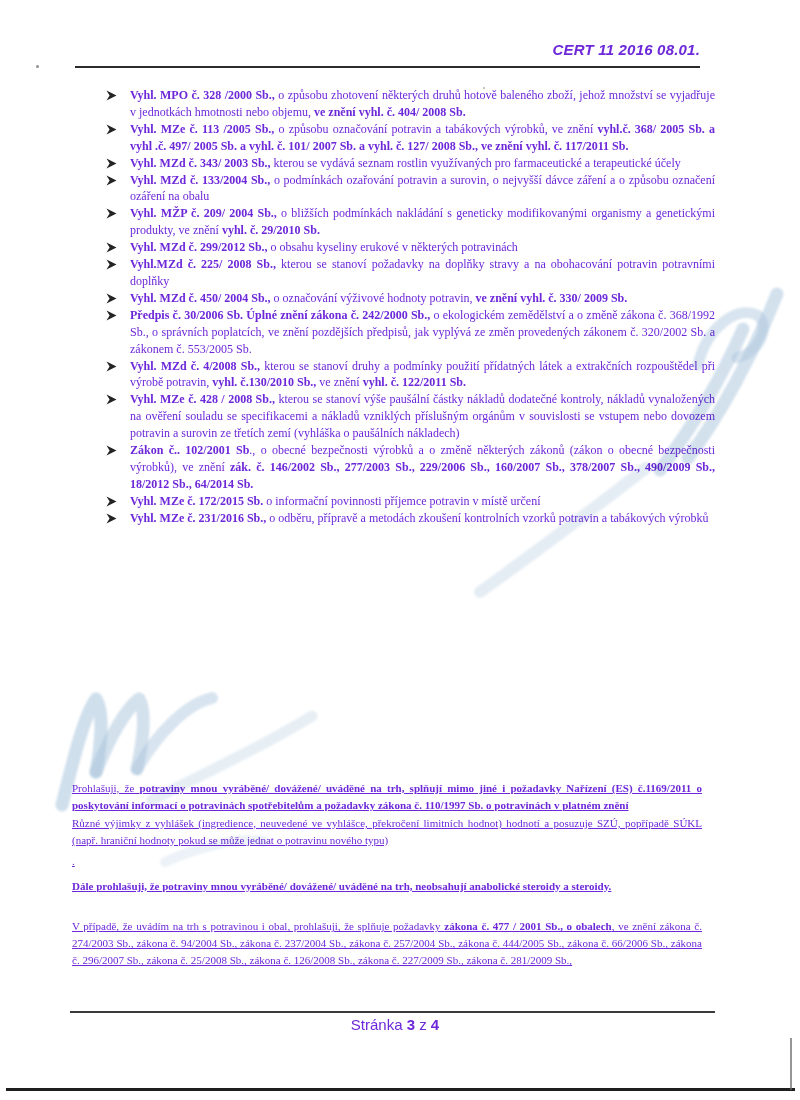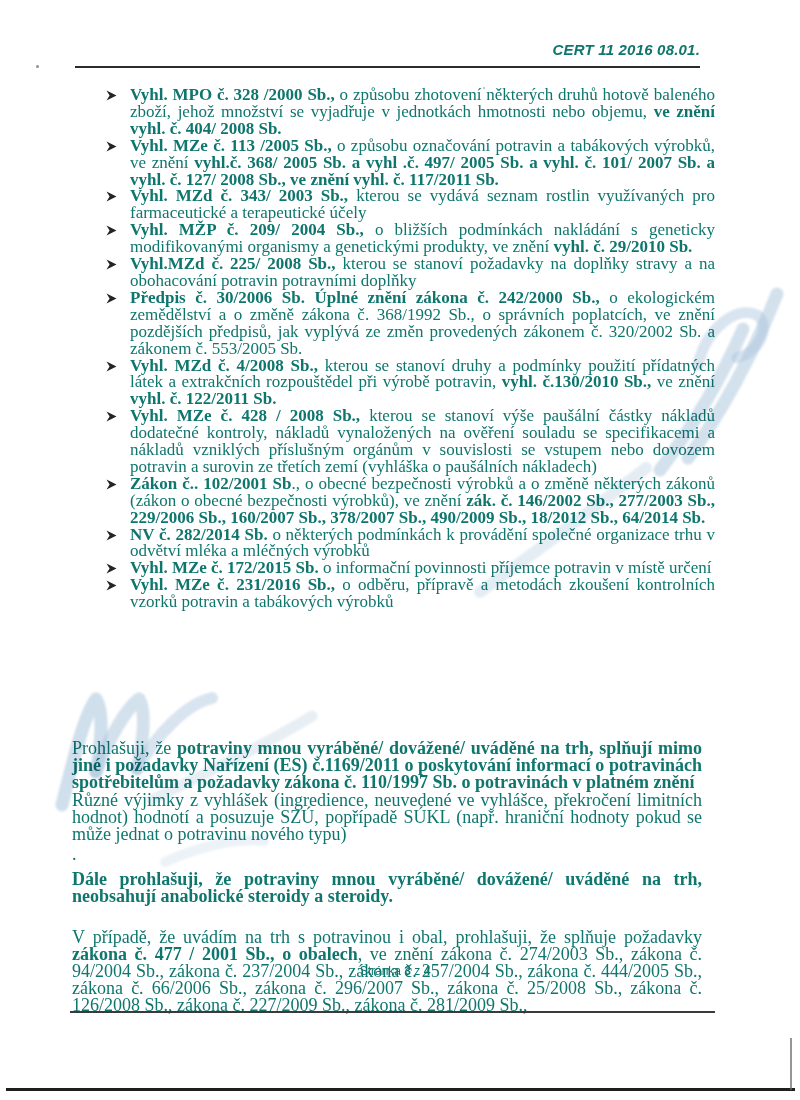--- a/index.html
+++ b/index.html
@@ -1,60 +1,60 @@
 <!DOCTYPE html>
 <html><head>
 <meta charset="utf-8">
 <style>
   html,body{margin:0;padding:0;background:#e8e8e8;}
   .page{
     position:relative;width:800px;height:1100px;margin:0 auto;
     background:#ffffff;overflow:hidden;
     font-family:"Liberation Serif","DejaVu Serif",serif;
-    color:#0f766e;
+    color:#6d28d9;
   }
   .header-code{
     position:absolute;top:41px;right:100px;
     font-family:"Liberation Sans","DejaVu Sans",sans-serif;
     font-style:italic;font-weight:600;font-size:15px;letter-spacing:.2px;
   }
   .header-rule{
     position:absolute;top:66px;left:75px;width:625px;height:2px;
     background:#2b2b2b;
   }
   .regulation-list{
     position:absolute;top:87px;left:106px;width:609px;
-    font-size:17px;line-height:16.9px;
+    font-size:12px;line-height:16.9px;
   }
   .bullet-item{display:flex;align-items:flex-start;}
   .bullet-item .marker{
     flex:0 0 24px;padding-top:3px;
   }
   .bullet-item .btext{
     flex:1 1 auto;text-align:justify;
   }
   .btext b{font-weight:bold;}
   .declaration-paragraphs{
-    position:absolute;top:740px;left:72px;width:630px;
-    font-size:18px;line-height:16.9px;
+    position:absolute;top:780px;left:72px;width:630px;
+    font-size:11px;line-height:16.9px;text-decoration:underline;
   }
   .para{margin:0;text-align:justify;}
   .para b{font-weight:bold;}
   .para.sp-small{margin-top:1px;}
   .para.sp-dot{margin-top:4px;}
   .para.sp-med{margin-top:8px;}
   .para.sp-large{margin-top:24px;}
   .footer-rule{
     position:absolute;top:1011px;left:70px;width:645px;height:1.5px;
     background:#3a3a3a;
   }
   .footer-text{
-    position:absolute;top:964px;left:0;width:790px;text-align:center;
+    position:absolute;top:1016px;left:0;width:790px;text-align:center;
     font-family:"Liberation Sans","DejaVu Sans",sans-serif;
-    font-size:12px;white-space:pre;
+    font-size:15px;white-space:pre;
   }
   .footer-text b{font-weight:bold;}
   .bottom-edge{
     position:absolute;top:1088px;left:6px;width:789px;height:2.5px;
     background:#1f1f1f;
   }
   .right-edge{
     position:absolute;top:1038px;right:8px;width:2px;height:52px;
     background:#6a6a6a;opacity:.7;
   }
@@ -102,36 +102,60 @@
           </svg>
         </span>
         <div class="btext"><b>Vyhl. MZd č. 343/ 2003 Sb.,</b><span> kterou se vydává seznam rostlin využívaných pro farmaceutické a terapeutické účely</span></div>
       </div>
       <div class="bullet-item">
         <span class="marker">
           <svg class="arrow-svg" width="11" height="11" viewBox="0 0 11 11">
             <path d="M0.5 0.5 L10.5 5.5 L0.5 10.5 L3.6 5.5 Z" fill="#242424"></path>
           </svg>
         </span>
+        <div class="btext"><b>Vyhl. MZd č. 133/2004 Sb.,</b><span> o podmínkách ozařování potravin a surovin, o nejvyšší dávce záření a o způsobu označení ozáření na obalu</span></div>
+      </div>
+      <div class="bullet-item">
+        <span class="marker">
+          <svg class="arrow-svg" width="11" height="11" viewBox="0 0 11 11">
+            <path d="M0.5 0.5 L10.5 5.5 L0.5 10.5 L3.6 5.5 Z" fill="#242424"></path>
+          </svg>
+        </span>
         <div class="btext"><b>Vyhl. MŽP č. 209/ 2004 Sb.,</b><span> o bližších podmínkách nakládání s geneticky modifikovanými organismy a genetickými produkty, ve znění </span><b>vyhl. č. 29/2010 Sb.</b></div>
       </div>
       <div class="bullet-item">
         <span class="marker">
           <svg class="arrow-svg" width="11" height="11" viewBox="0 0 11 11">
             <path d="M0.5 0.5 L10.5 5.5 L0.5 10.5 L3.6 5.5 Z" fill="#242424"></path>
           </svg>
         </span>
+        <div class="btext"><b>Vyhl. MZd č. 299/2012 Sb.,</b><span> o obsahu kyseliny erukové v některých potravinách</span></div>
+      </div>
+      <div class="bullet-item">
+        <span class="marker">
+          <svg class="arrow-svg" width="11" height="11" viewBox="0 0 11 11">
+            <path d="M0.5 0.5 L10.5 5.5 L0.5 10.5 L3.6 5.5 Z" fill="#242424"></path>
+          </svg>
+        </span>
         <div class="btext"><b>Vyhl.MZd č. 225/ 2008 Sb.,</b><span> kterou se stanoví požadavky na doplňky stravy a na obohacování potravin potravními doplňky</span></div>
       </div>
       <div class="bullet-item">
         <span class="marker">
           <svg class="arrow-svg" width="11" height="11" viewBox="0 0 11 11">
             <path d="M0.5 0.5 L10.5 5.5 L0.5 10.5 L3.6 5.5 Z" fill="#242424"></path>
           </svg>
         </span>
+        <div class="btext"><b>Vyhl. MZd č. 450/ 2004 Sb.,</b><span> o označování výživové hodnoty potravin, </span><b>ve znění vyhl. č. 330/ 2009 Sb.</b></div>
+      </div>
+      <div class="bullet-item">
+        <span class="marker">
+          <svg class="arrow-svg" width="11" height="11" viewBox="0 0 11 11">
+            <path d="M0.5 0.5 L10.5 5.5 L0.5 10.5 L3.6 5.5 Z" fill="#242424"></path>
+          </svg>
+        </span>
         <div class="btext"><b>Předpis č. 30/2006 Sb. Úplné znění zákona č. 242/2000 Sb.,</b><span> o ekologickém zemědělství a o změně zákona č. 368/1992 Sb., o správních poplatcích, ve znění pozdějších předpisů, jak vyplývá ze změn provedených zákonem č. 320/2002 Sb. a zákonem č. 553/2005 Sb.</span></div>
       </div>
       <div class="bullet-item">
         <span class="marker">
           <svg class="arrow-svg" width="11" height="11" viewBox="0 0 11 11">
             <path d="M0.5 0.5 L10.5 5.5 L0.5 10.5 L3.6 5.5 Z" fill="#242424"></path>
           </svg>
         </span>
         <div class="btext"><b>Vyhl. MZd č. 4/2008 Sb.,</b><span> kterou se stanoví druhy a podmínky použití přídatných látek a extrakčních rozpouštědel při výrobě potravin, </span><b>vyhl. č.130/2010 Sb.,</b><span> ve znění </span><b>vyhl. č. 122/2011 Sb.</b></div>
       </div>
@@ -143,28 +167,20 @@
         </span>
         <div class="btext"><b>Vyhl. MZe č. 428 / 2008 Sb.,</b><span> kterou se stanoví výše paušální částky nákladů dodatečné kontroly, nákladů vynaložených na ověření souladu se specifikacemi a nákladů vzniklých příslušným orgánům v souvislosti se vstupem nebo dovozem potravin a surovin ze třetích zemí (vyhláška o paušálních nákladech)</span></div>
       </div>
       <div class="bullet-item">
         <span class="marker">
           <svg class="arrow-svg" width="11" height="11" viewBox="0 0 11 11">
             <path d="M0.5 0.5 L10.5 5.5 L0.5 10.5 L3.6 5.5 Z" fill="#242424"></path>
           </svg>
         </span>
         <div class="btext"><b>Zákon č.. 102/2001 Sb</b><span>., o obecné bezpečnosti výrobků a o změně některých zákonů (zákon o obecné bezpečnosti výrobků), ve znění </span><b>zák. č. 146/2002 Sb., 277/2003 Sb., 229/2006 Sb., 160/2007 Sb., 378/2007 Sb., 490/2009 Sb., 18/2012 Sb., 64/2014 Sb.</b></div>
-      </div>
-      <div class="bullet-item">
-        <span class="marker">
-          <svg class="arrow-svg" width="11" height="11" viewBox="0 0 11 11">
-            <path d="M0.5 0.5 L10.5 5.5 L0.5 10.5 L3.6 5.5 Z" fill="#242424"></path>
-          </svg>
-        </span>
-        <div class="btext"><b>NV č. 282/2014 Sb.</b><span> o některých podmínkách k provádění společné organizace trhu v odvětví mléka a mléčných výrobků</span></div>
       </div>
       <div class="bullet-item">
         <span class="marker">
           <svg class="arrow-svg" width="11" height="11" viewBox="0 0 11 11">
             <path d="M0.5 0.5 L10.5 5.5 L0.5 10.5 L3.6 5.5 Z" fill="#242424"></path>
           </svg>
         </span>
         <div class="btext"><b>Vyhl. MZe č. 172/2015 Sb.</b><span> o informační povinnosti příjemce potravin v místě určení</span></div>
       </div>
       <div class="bullet-item">

